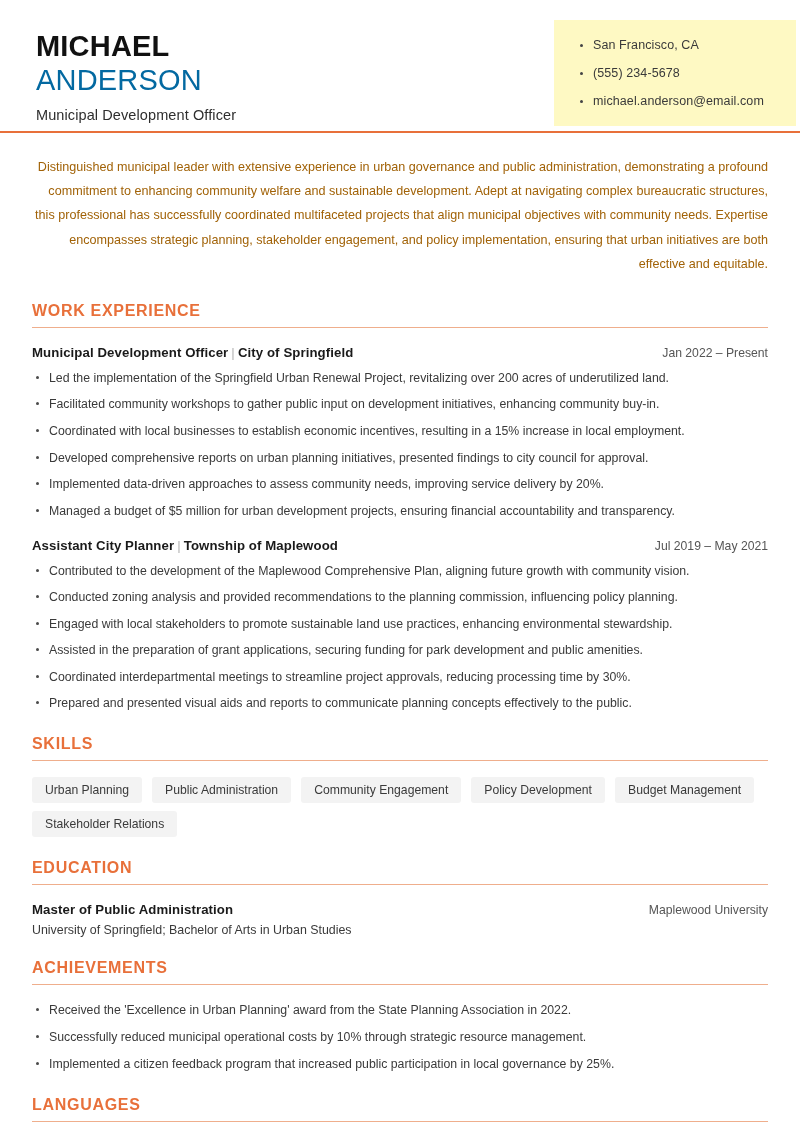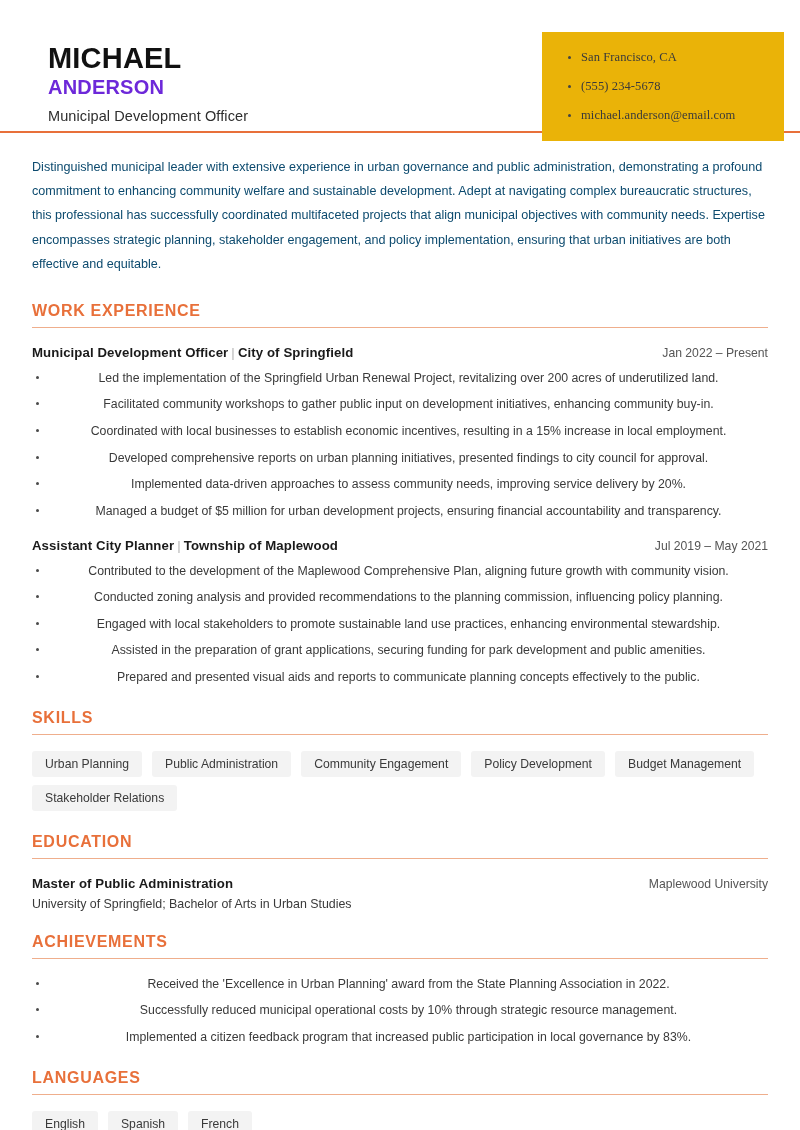--- a/index.html
+++ b/index.html
@@ -22,59 +22,58 @@
     position: relative;
     background: #ffffff;
     overflow: hidden;
   }
 
   
   .header {
     display: flex;
     align-items: flex-start;
     justify-content: space-between;
-    padding: 16px;
+    padding: 4px;
     height: 131px;
   }
 
   .header-left {
     padding: 26px 0 0 32px;
   }
 
   .name-first {
     font-size: 29px;
     font-weight: 700;
     letter-spacing: 0.2px;
     color: #111111;
     line-height: 1.17;
   }
 
   .name-last {
-    font-size: 20px;
-    font-weight: 700;
+    font-size: 29px;
+    font-weight: 400;
     letter-spacing: 0.2px;
-    color: #6d28d9;
+    color: #0369a1;
     line-height: 1.17;
   }
 
   .job-title {
     font-size: 14.5px;
     font-weight: 400;
     color: #2e2e2e;
     margin-top: 9px;
     letter-spacing: 0.1px;
   }
 
   .contact-box {
-    background: #eab308;
+    background: #fef9c3;
     padding: 18px 20px 18px 26px;
     width: 242px;
     min-height: 92px;
     margin-top: 16px;
-    font-family: Liberation Serif, serif;
   }
 
   .contact-list {
     list-style: none;
   }
 
   .contact-item {
     position: relative;
     font-size: 12.5px;
     color: #3a3a3a;
@@ -102,24 +101,24 @@
   }
 
   
   .content {
     padding: 0 32px;
   }
 
   .summary {
     font-size: 12.6px;
     line-height: 1.92;
-    color: #0c4a6e;
+    color: #a16207;
     padding-top: 22px;
     padding-bottom: 4px;
-    text-align: left;
+    text-align: right;
   }
 
   .section {
     margin-top: 22px;
   }
 
   .section-title {
     font-size: 16px;
     font-weight: 700;
     color: #E8703A;
@@ -161,21 +160,20 @@
   .entry-date {
     font-size: 12.2px;
     color: #555555;
     white-space: nowrap;
     padding-left: 14px;
   }
 
   .bullets {
     list-style: none;
     margin-top: 9px;
-    text-align: center;
   }
 
   .bullets li {
     position: relative;
     font-size: 12.3px;
     line-height: 1.55;
     color: #3a3a3a;
     padding-left: 17px;
     margin-bottom: 7.5px;
   }
@@ -277,20 +275,21 @@
           <div class="entry-title">
             <span>Assistant City Planner</span><span class="entry-sep">|</span><span>Township of Maplewood</span>
           </div>
           <div class="entry-date">Jul 2019 – May 2021</div>
         </div>
         <ul class="bullets">
           <li>Contributed to the development of the Maplewood Comprehensive Plan, aligning future growth with community vision.</li>
           <li>Conducted zoning analysis and provided recommendations to the planning commission, influencing policy planning.</li>
           <li>Engaged with local stakeholders to promote sustainable land use practices, enhancing environmental stewardship.</li>
           <li>Assisted in the preparation of grant applications, securing funding for park development and public amenities.</li>
+          <li>Coordinated interdepartmental meetings to streamline project approvals, reducing processing time by 30%.</li>
           <li>Prepared and presented visual aids and reports to communicate planning concepts effectively to the public.</li>
         </ul>
       </div>
     </div>
 
     <div class="section">
       <div class="section-title">SKILLS</div>
       <div class="section-rule"></div>
       <div class="tags">
         <span class="tag">Urban Planning</span>
@@ -313,21 +312,21 @@
         <div class="edu-sub">University of Springfield; Bachelor of Arts in Urban Studies</div>
       </div>
     </div>
 
     <div class="section achievements">
       <div class="section-title">ACHIEVEMENTS</div>
       <div class="section-rule"></div>
       <ul class="bullets">
         <li>Received the 'Excellence in Urban Planning' award from the State Planning Association in 2022.</li>
         <li>Successfully reduced municipal operational costs by 10% through strategic resource management.</li>
-        <li>Implemented a citizen feedback program that increased public participation in local governance by 83%.</li>
+        <li>Implemented a citizen feedback program that increased public participation in local governance by 25%.</li>
       </ul>
     </div>
 
     <div class="section">
       <div class="section-title">LANGUAGES</div>
       <div class="section-rule"></div>
       <div class="tags">
         <span class="tag">English</span>
         <span class="tag">Spanish</span>
         <span class="tag">French</span>

